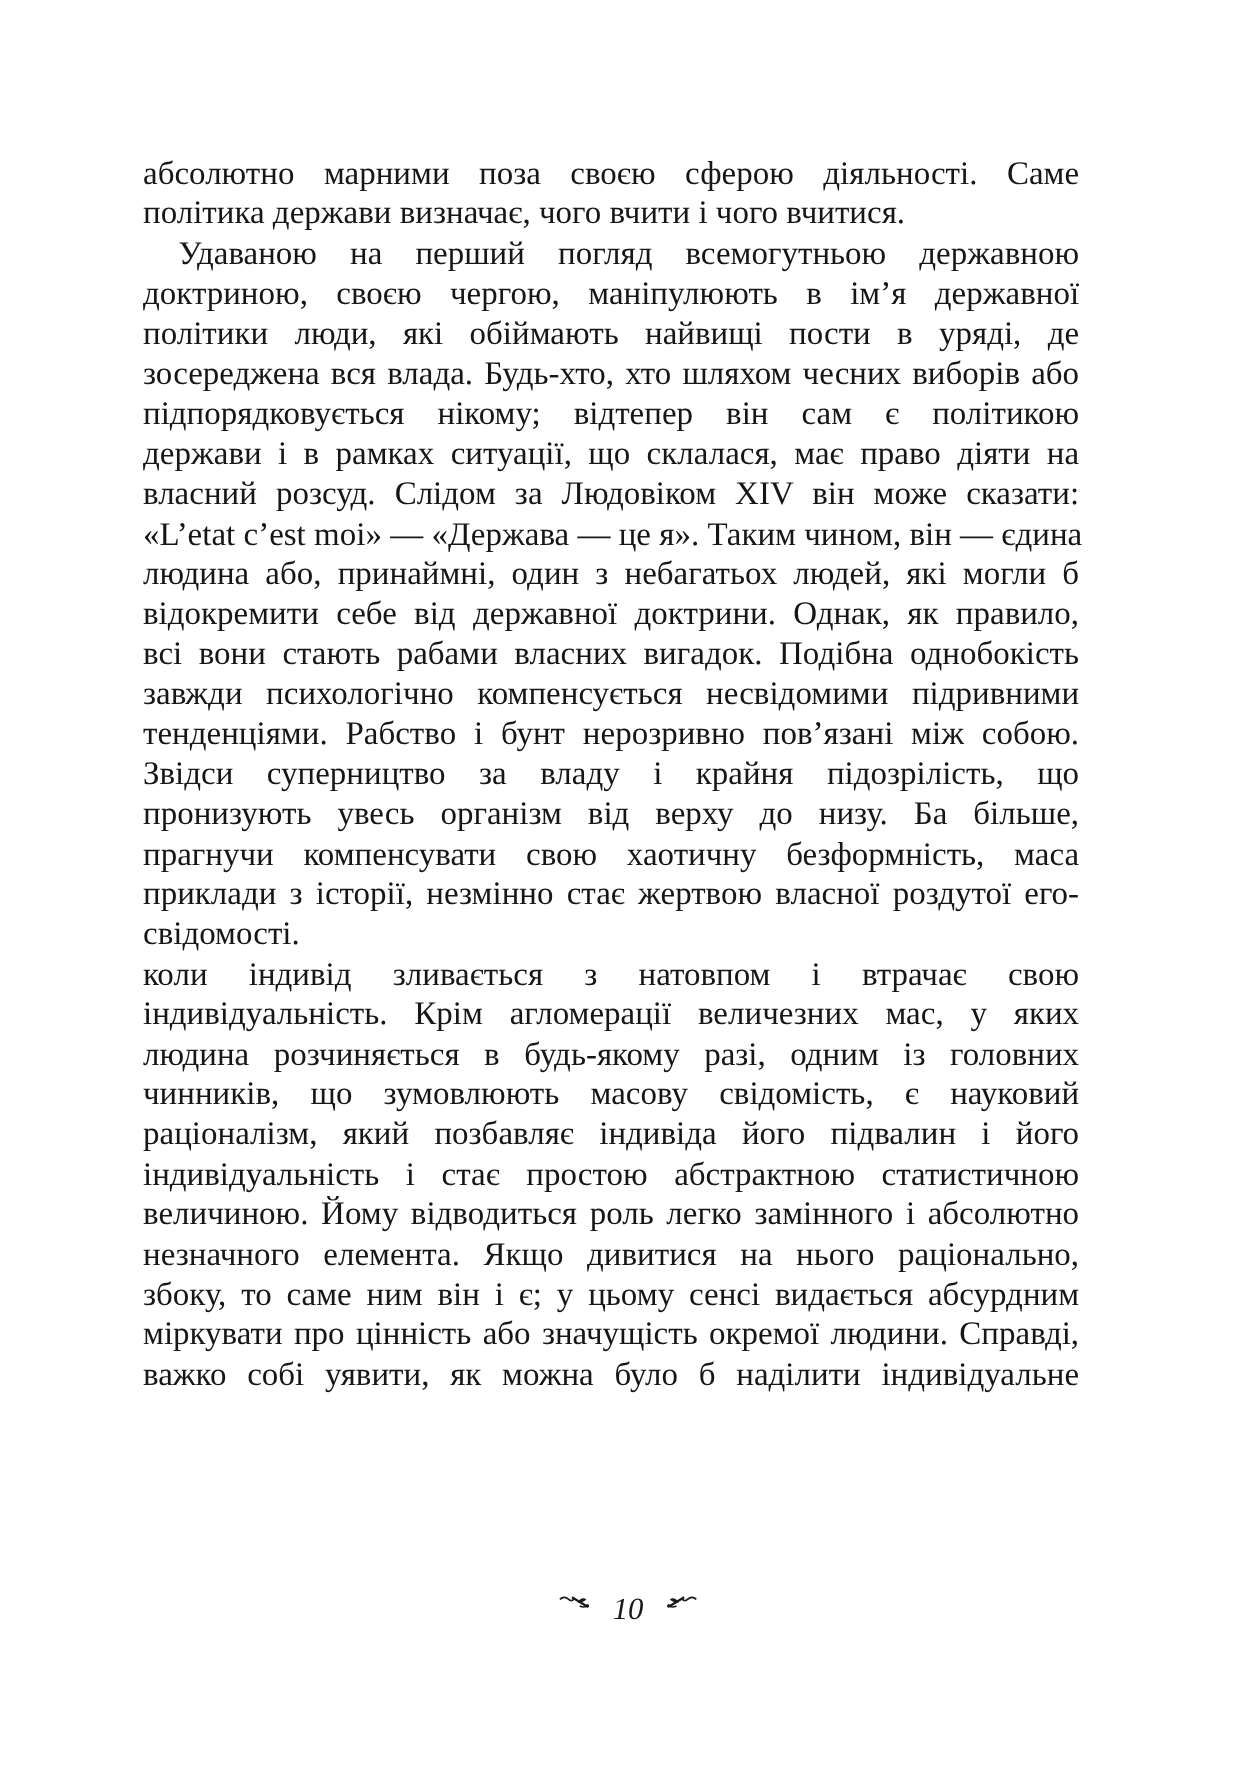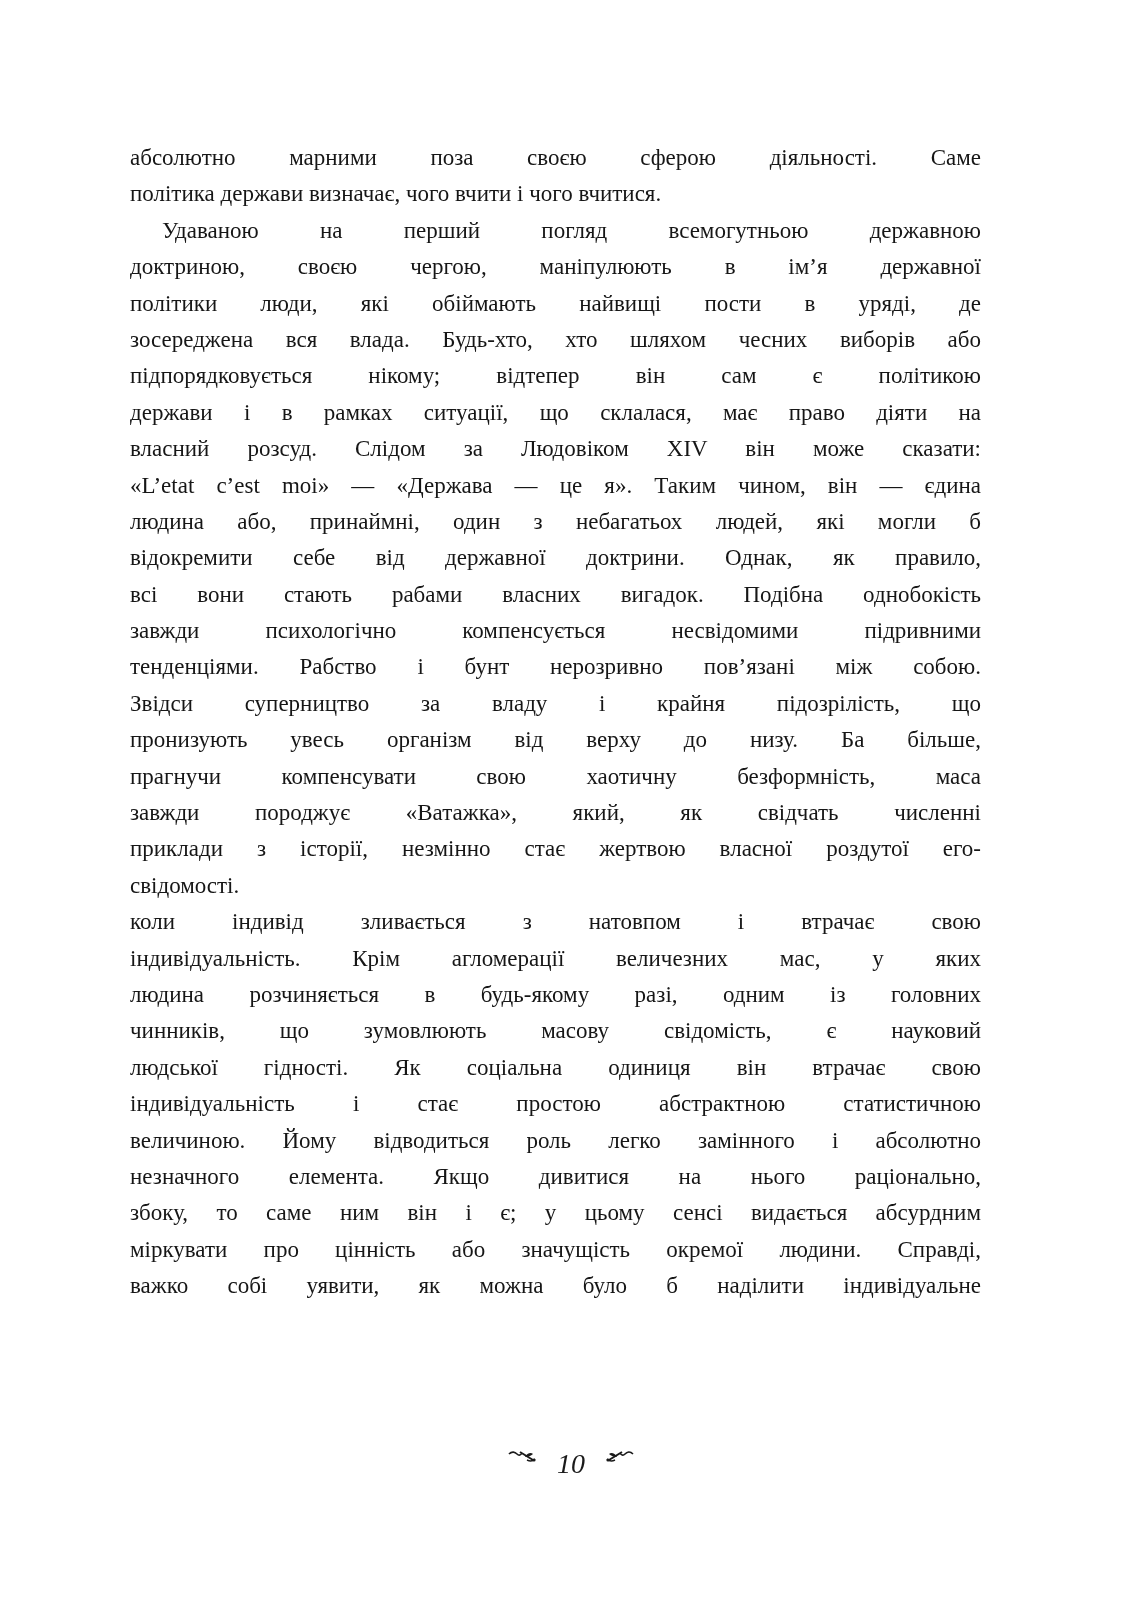--- a/index.html
+++ b/index.html
@@ -20,21 +20,21 @@
       width: 1142px;
       height: 1615px;
       background: #ffffff;
     }
     .text-block {
       position: absolute;
       left: 130px;
       top: 140px;
       width: 851px;
       font-family: "Liberation Serif", "DejaVu Serif", serif;
-      font-size: 23px;
+      font-size: 30px;
       line-height: 36.4px;
       color: #161616;
     }
     .line {
       display: block;
       height: 36.4px;
       white-space: nowrap;
       text-align: justify;
       text-align-last: justify;
       overflow: visible;
@@ -90,31 +90,30 @@
       <span class="line">власний розсуд. Слідом за Людовіком XIV він може сказати:</span>
       <span class="line">«L’etat c’est moi» — «Держава — це я». Таким чином, він — єдина</span>
       <span class="line">людина або, принаймні, один з небагатьох людей, які могли б</span>
       <span class="line">відокремити себе від державної доктрини. Однак, як правило,</span>
       <span class="line">всі вони стають рабами власних вигадок. Подібна однобокість</span>
       <span class="line">завжди психологічно компенсується несвідомими підривними</span>
       <span class="line">тенденціями. Рабство і бунт нерозривно пов’язані між собою.</span>
       <span class="line">Звідси суперництво за владу і крайня підозрілість, що</span>
       <span class="line">пронизують увесь організм від верху до низу. Ба більше,</span>
       <span class="line">прагнучи компенсувати свою хаотичну безформність, маса</span>
-      <span class="line">завжди породжує «Ватажка», який, як свідчать численні</span>
       <span class="line">приклади з історії, незмінно стає жертвою власної роздутої его-</span>
       <span class="line last">свідомості.</span>
     </div>
 
     <div>
       <span class="line">коли індивід зливається з натовпом і втрачає свою</span>
       <span class="line">індивідуальність. Крім агломерації величезних мас, у яких</span>
       <span class="line">людина розчиняється в будь-якому разі, одним із головних</span>
       <span class="line">чинників, що зумовлюють масову свідомість, є науковий</span>
-      <span class="line">людської гідності. Як соціальна одиниця він втрачає свою</span>
+      <span class="line">раціоналізм, який позбавляє індивіда його підвалин і його</span>
       <span class="line">індивідуальність і стає простою абстрактною статистичною</span>
       <span class="line">величиною. Йому відводиться роль легко замінного і абсолютно</span>
       <span class="line">незначного елемента. Якщо дивитися на нього раціонально,</span>
       <span class="line">збоку, то саме ним він і є; у цьому сенсі видається абсурдним</span>
       <span class="line">міркувати про цінність або значущість окремої людини. Справді,</span>
       <span class="line">важко собі уявити, як можна було б наділити індивідуальне</span>
     </div>
   </div>
 
   <div class="footer">

